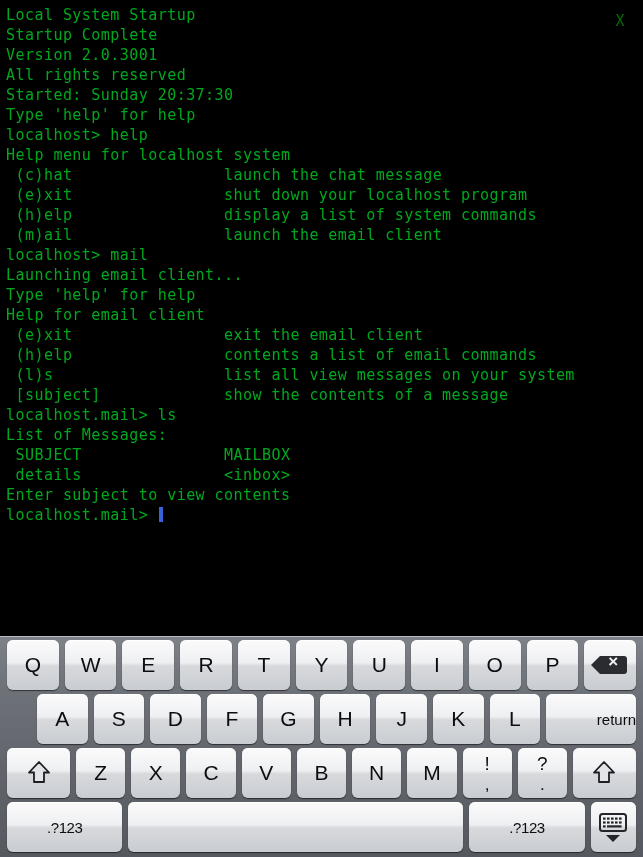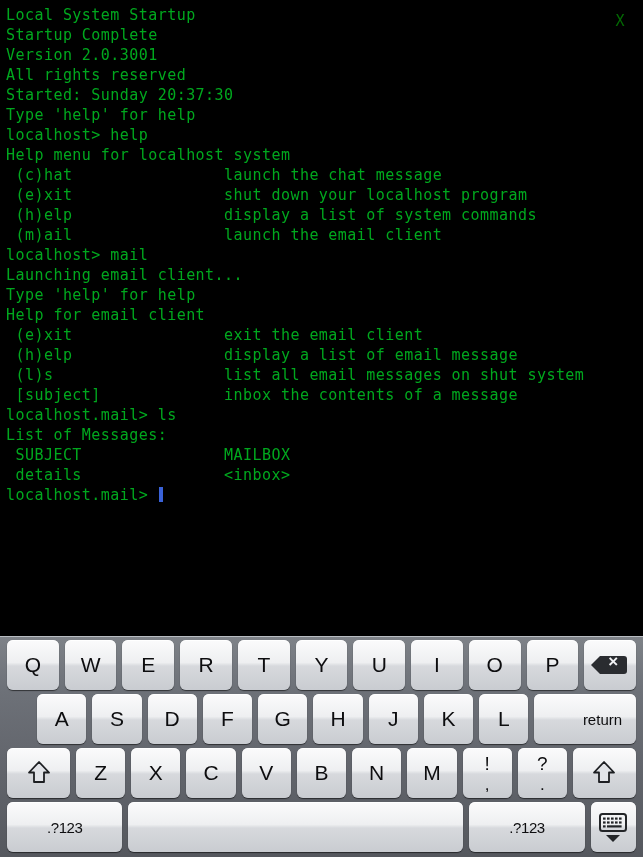--- a/index.html
+++ b/index.html
@@ -101,21 +101,21 @@
     justify-content: center;
     position: relative;
     color: #0d0d0f;
     font-family: "Liberation Sans", sans-serif;
     font-size: 21px;
     cursor: pointer;
     user-select: none;
     box-sizing: border-box;
   }
   .key.letter { font-size: 21px; font-weight: 400; }
-  .key.ret { flex: 1.78 1 0; justify-content: flex-end; padding-right: 14px; font-size: 15px; }
+  .key.ret { flex: 1.78 1 0; justify-content: flex-end; font-size: 15px; }
   .key.shift { flex: 1.28 1 0; }
   .key.num { font-size: 15px; font-weight: 400; letter-spacing: -0.4px; }
   .key.spacebar { flex: 7.4 1 0; }
   .key.numL { flex: 2.55 1 0; }
   .key.numR { flex: 2.55 1 0; }
   .key.hidekb { flex: 1.0 1 0; }
 
   .dual {
     display: flex;
     flex-direction: column;
@@ -183,27 +183,28 @@
         <div class="tline">Help menu for localhost system</div>
         <div class="tline"> (c)hat                launch the chat message</div>
         <div class="tline"> (e)xit                shut down your localhost program</div>
         <div class="tline"> (h)elp                display a list of system commands</div>
         <div class="tline"> (m)ail                launch the email client</div>
         <div class="tline">localhost&gt; mail</div>
         <div class="tline">Launching email client...</div>
         <div class="tline">Type 'help' for help</div>
         <div class="tline">Help for email client</div>
         <div class="tline"> (e)xit                exit the email client</div>
-        <div class="tline"> (h)elp                display a list of email message</div>
-        <div class="tline"> (l)s                  list all email messages on shut system</div>
-        <div class="tline"> [subject]             inbox the contents of a message</div>
+        <div class="tline"> (h)elp                contents a list of email commands</div>
+        <div class="tline"> (l)s                  list all view messages on your system</div>
+        <div class="tline"> [subject]             show the contents of a message</div>
         <div class="tline">localhost.mail&gt; ls</div>
         <div class="tline">List of Messages:</div>
         <div class="tline"> SUBJECT               MAILBOX</div>
         <div class="tline"> details               &lt;inbox&gt;</div>
+        <div class="tline">Enter subject to view contents</div>
         <div class="tline"><span>localhost.mail&gt; </span><span id="cursor"></span></div>
       </div>
     <div id="close-x">X</div>
   </div>
 
   <div id="keyboard">
 
     <div class="krow r1" id="row1">
         <div class="key letter">Q</div>
         <div class="key letter">W</div>

